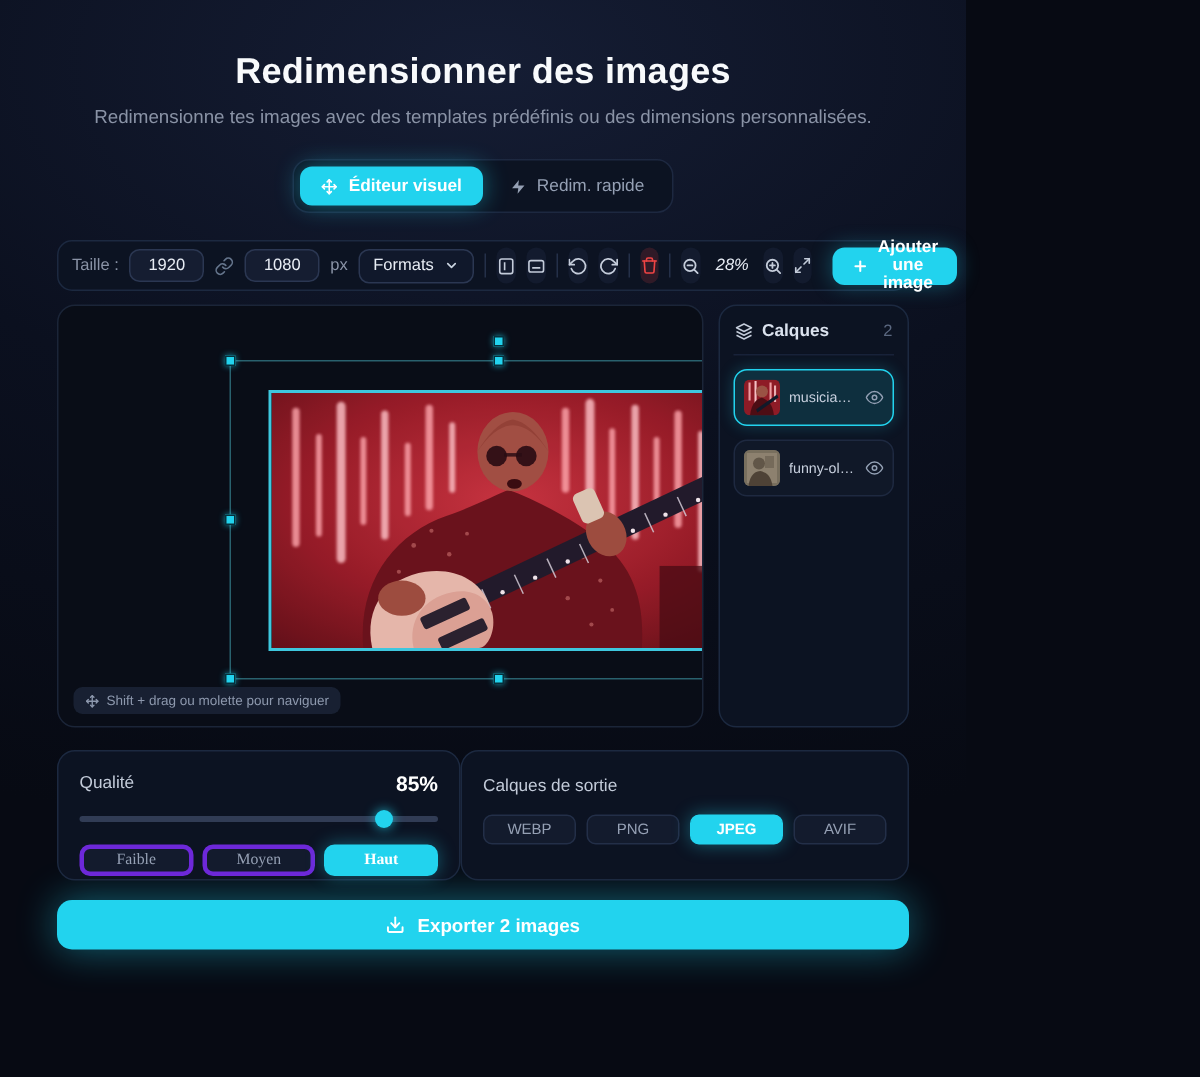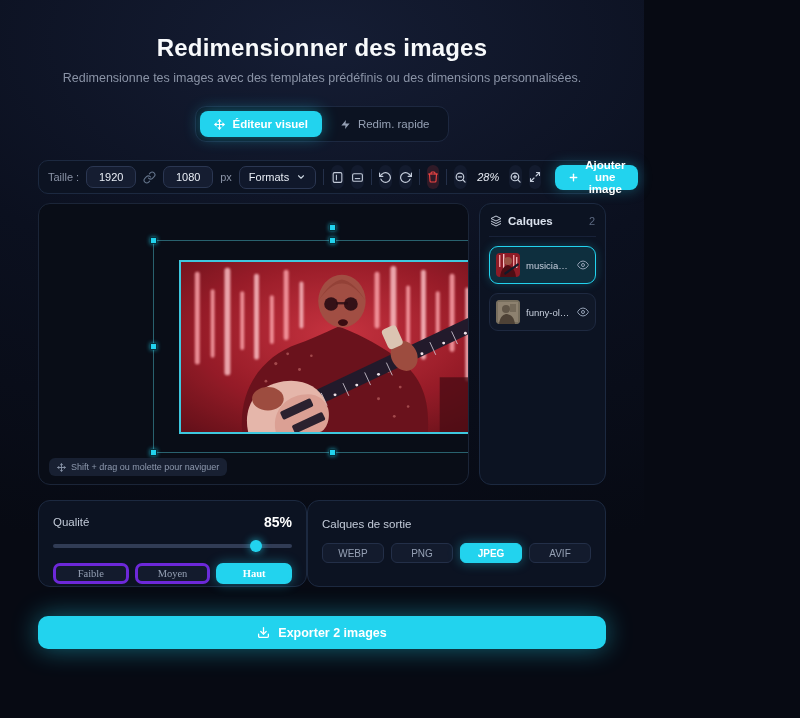--- a/index.html
+++ b/index.html
@@ -132,21 +132,21 @@
   .seg.active { background:#22d3ee; border-color:#22d3ee; color:#ffffff; font-weight:700; box-shadow:0 0 12px rgba(34,211,238,.4); }
   .fmt-row { display:flex; gap:7px; margin-top:11px; }
   .fmt {
     width:62px; height:20px; border-radius:6px; font-size:10px; color:#95a0b4;
     background:#131b2d; border:1px solid #232f48; cursor:pointer; font-family:inherit;
     display:flex; align-items:center; justify-content:center;
   }
   .fmt.active { background:#22d3ee; border-color:#22d3ee; color:#ffffff; font-weight:700; box-shadow:0 0 12px rgba(34,211,238,.4); }
   
   .export-btn {
-    margin-top:29px; width:100%; height:33px; border:none; border-radius:10px;
+    margin-top:13px; width:100%; height:33px; border:none; border-radius:10px;
     background:#22d3ee; color:#ffffff; font-size:12.5px; font-weight:700; font-family:inherit;
     display:flex; align-items:center; justify-content:center; gap:8px; cursor:pointer;
     box-shadow:0 0 26px rgba(34,211,238,.45);
   }
 </style>
 </head>
 <body>
 
 <div class="page">
 

